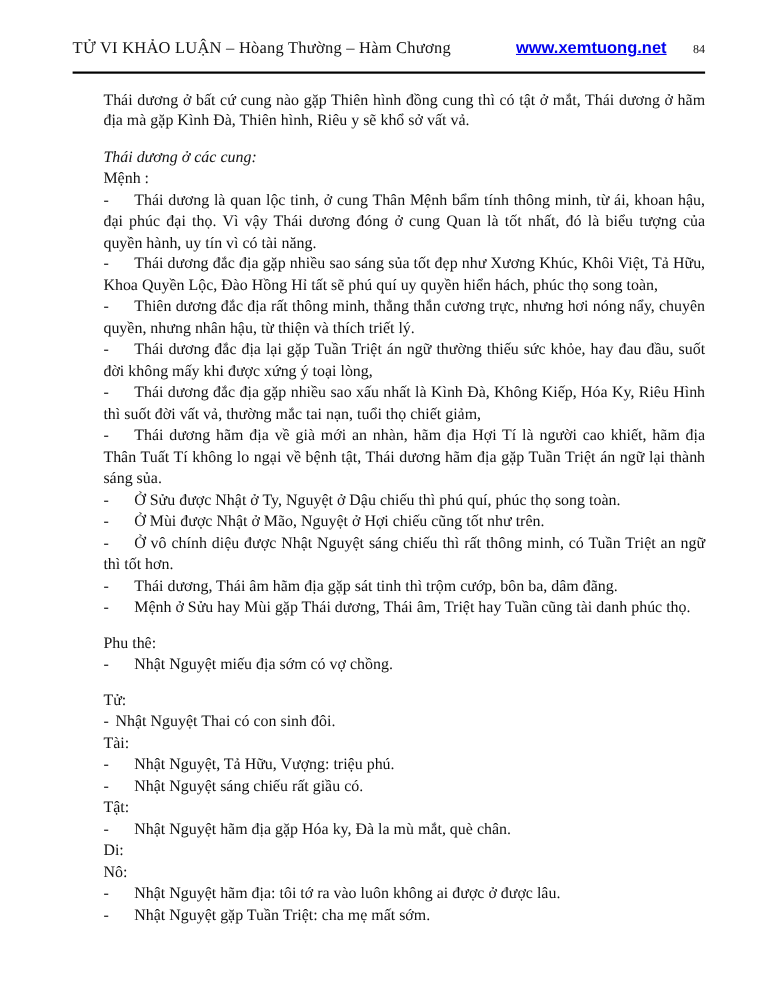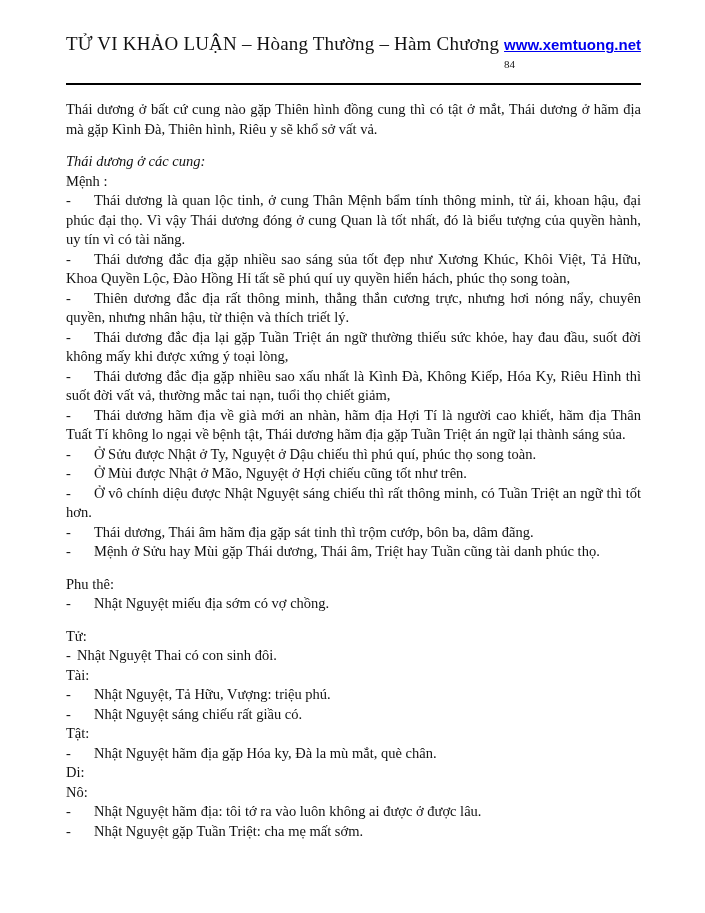--- a/index.html
+++ b/index.html
@@ -16,43 +16,43 @@
     line-height: 19.5px;
     padding: 34px 64px 0 66px;
     overflow: hidden;
   }
   header.page-header {
     display: flex;
     justify-content: space-between;
     align-items: baseline;
   }
   .doc-title {
-    font-size: 19px;
+    font-size: 15px;
     letter-spacing: 0.2px;
     white-space: nowrap;
   }
   .header-right {
     display: flex;
     align-items: baseline;
-    flex-direction: column;
+    gap: 24px;
   }
   .site-link {
     font-family: "Liberation Sans", "DejaVu Sans", sans-serif;
     font-weight: bold;
     font-size: 15px;
     text-decoration: underline;
     cursor: pointer;
   }
   .page-num { font-size: 11px; }
   .header-rule {
     border: none;
     border-top: 2px solid #000;
     margin-top: 9px;
   }
-  .content { margin-top: 15px; }
+  .content { margin-top: 15px; margin-left: 28px; }
   p.para {
     text-align: justify;
   }
   .spacer { height: 13px; }
   .italic-heading { font-style: italic; }
   .bold-heading { font-weight: normal; }
   p.item { text-align: justify; }
   p.item .dash {
     display: inline-block;
     width: 28px;

